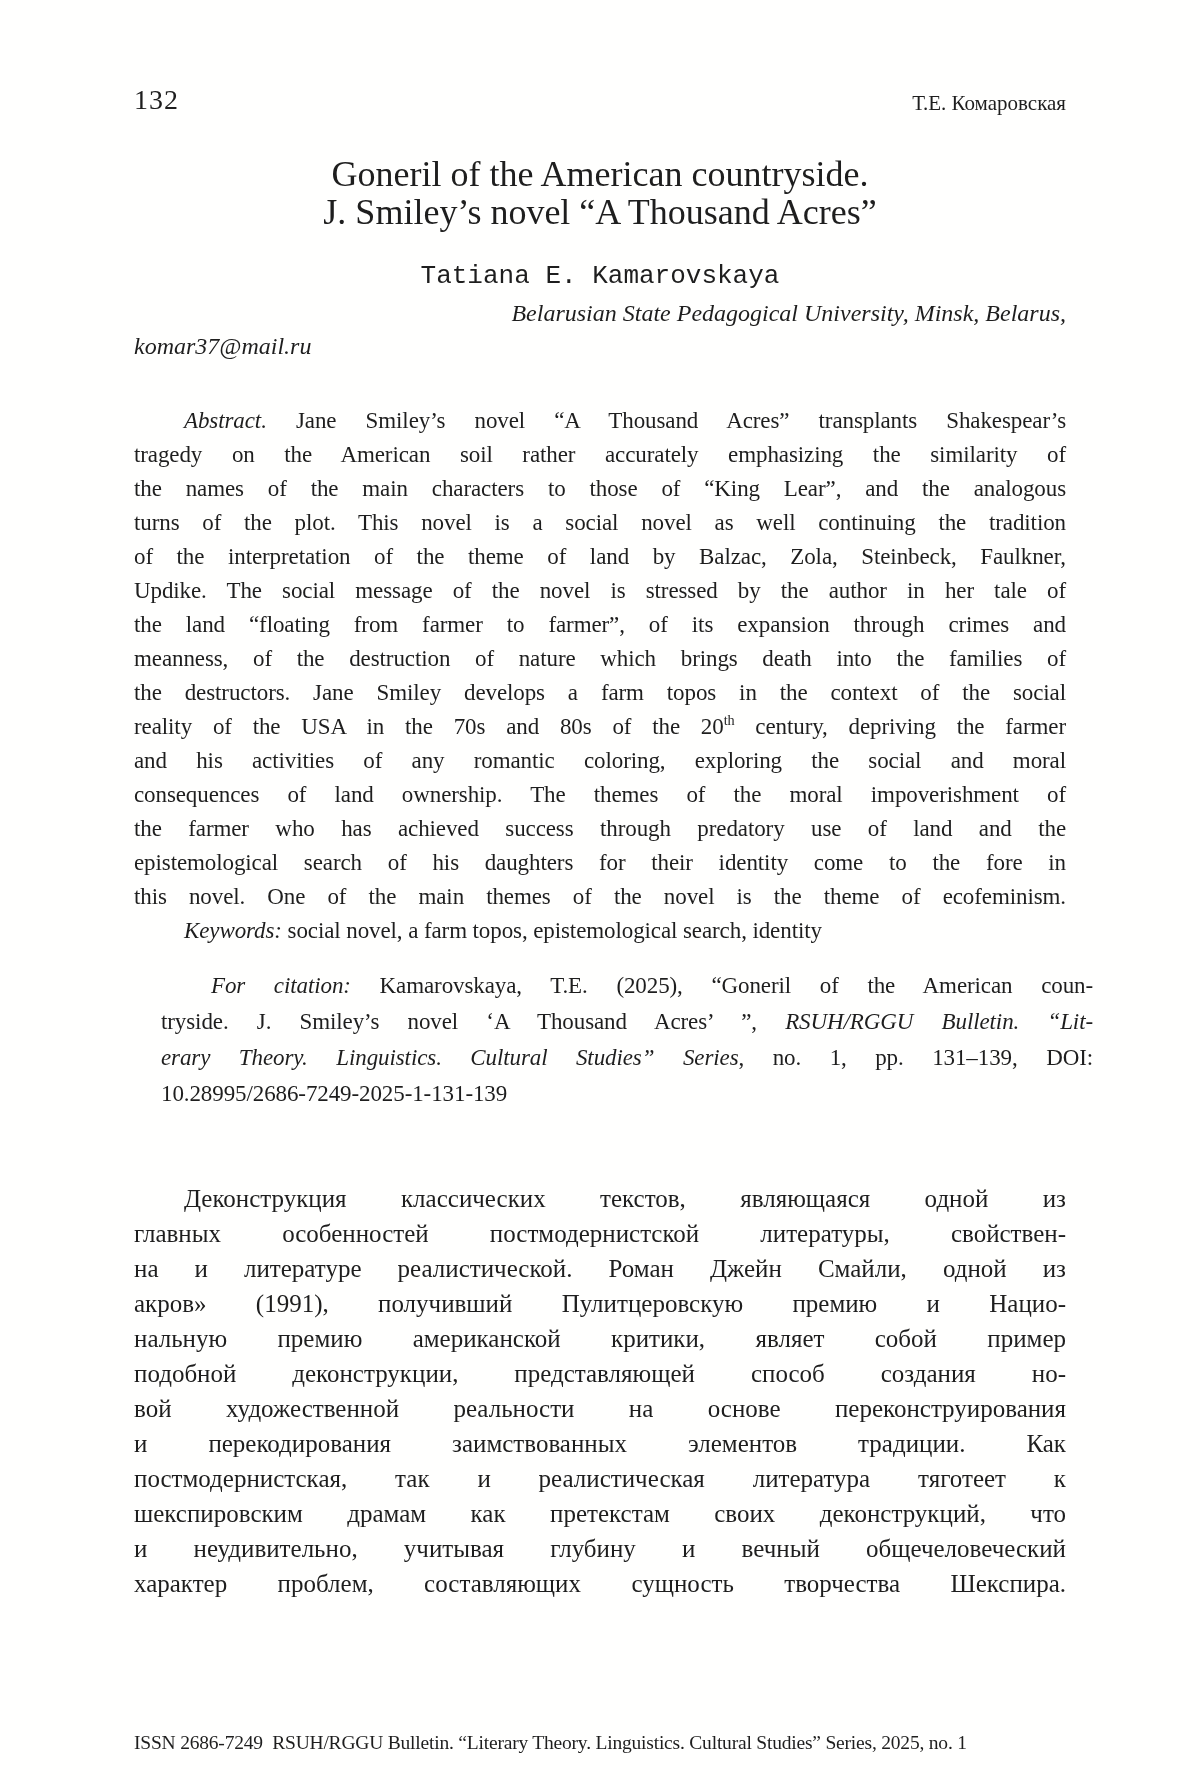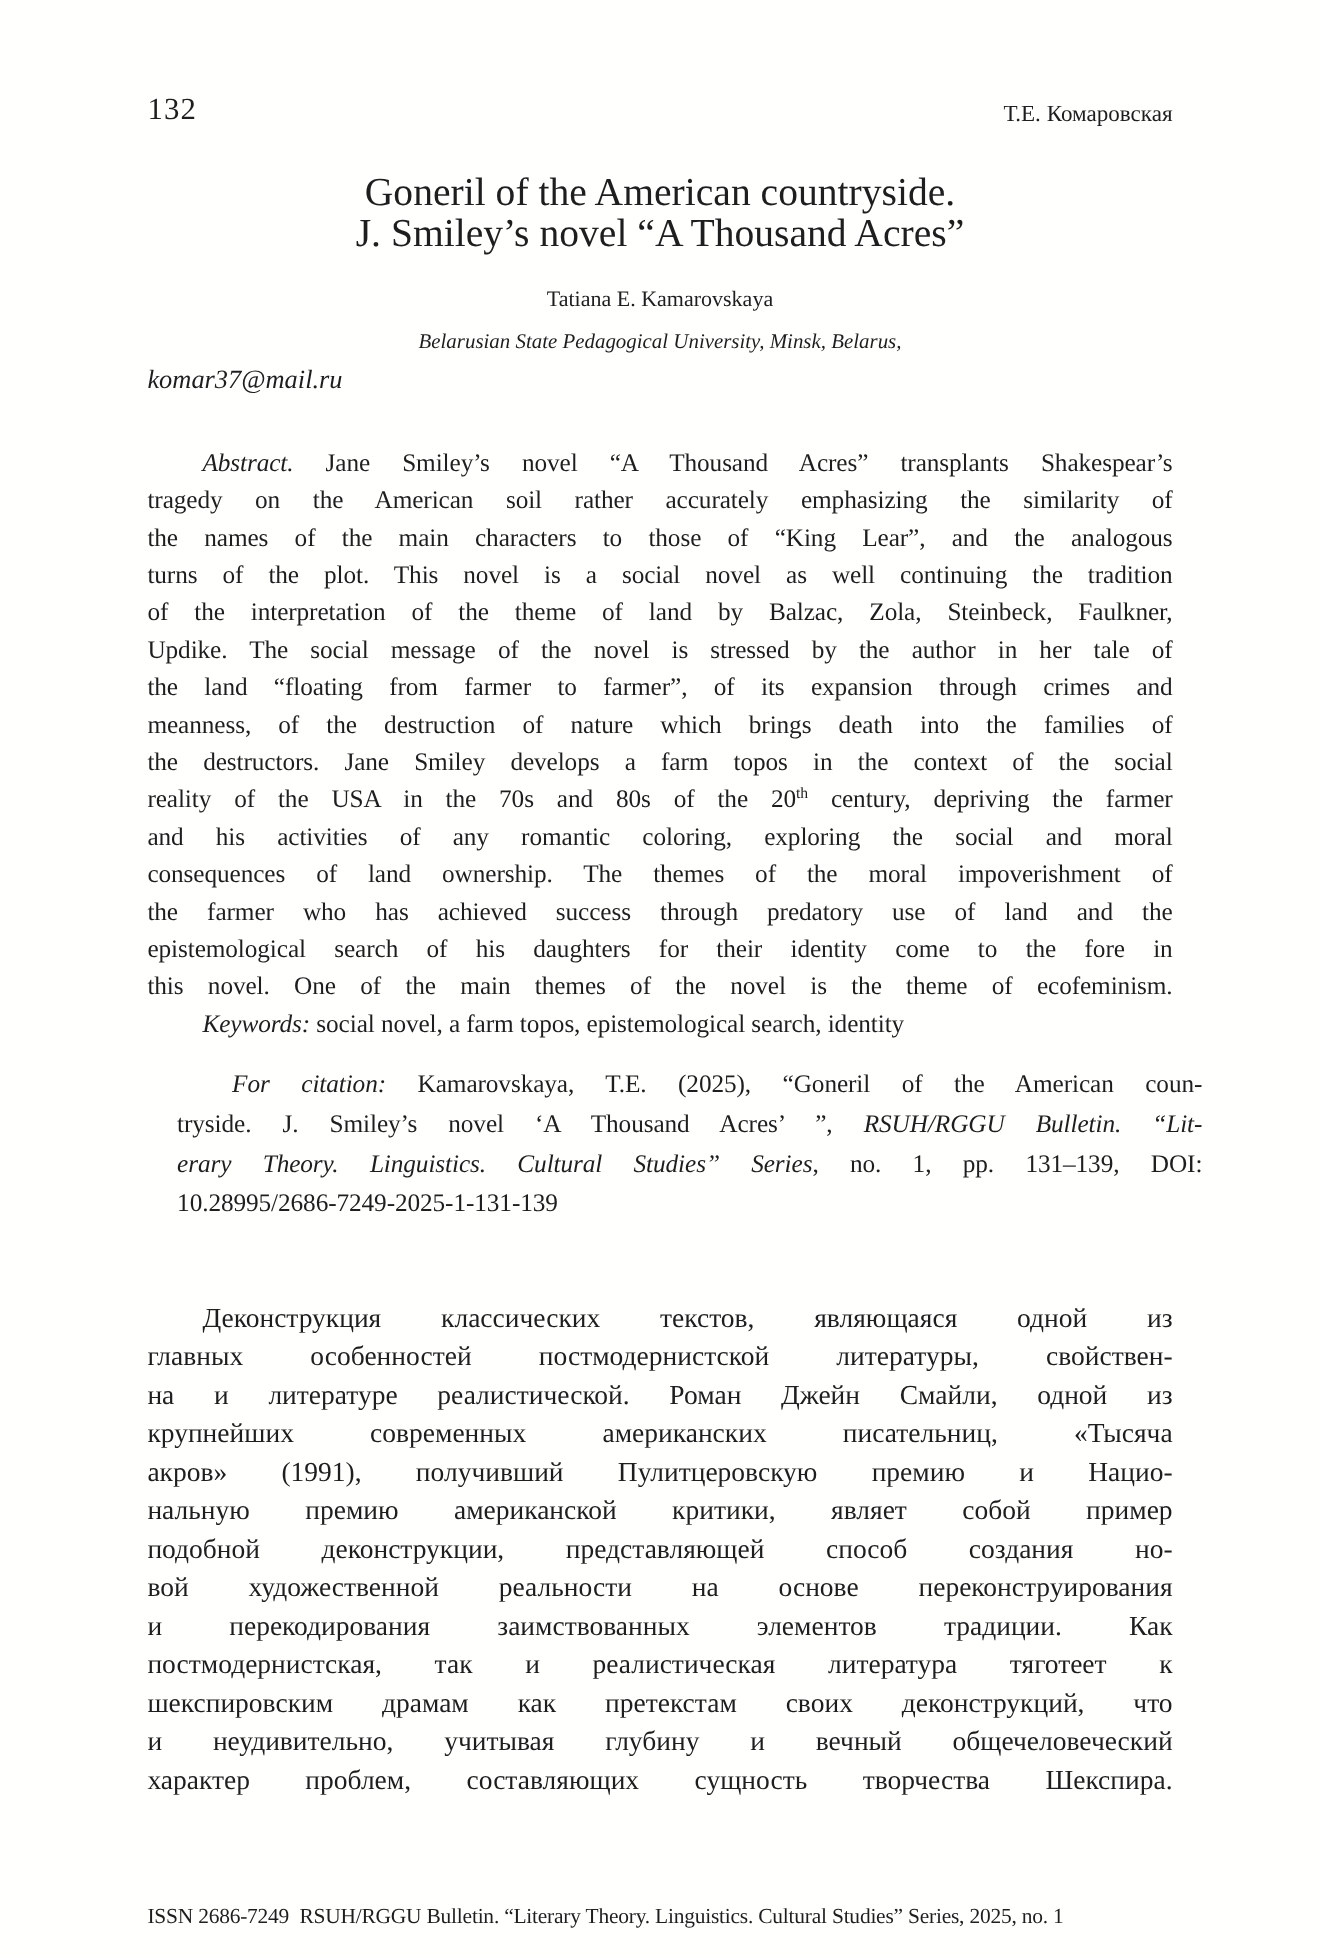--- a/index.html
+++ b/index.html
@@ -16,22 +16,22 @@
     font-family: "Liberation Serif", serif;
     overflow: hidden;
   }
   .abs { position: absolute; left: 134px; width: 932px; }
 
   .pagehead { top: 84px; height: 40px; }
   .pnum  { position: absolute; left: 0; top: 0; font-size: 28px; letter-spacing: 1px; }
   .rhead { position: absolute; right: 0; top: 7px; font-size: 21px; margin-left: 21px; }
 
   .title  { top: 155px; text-align: center; font-size: 36px; line-height: 38px; }
-  .author { top: 261px; text-align: center; font-size: 20px; }
-  .affil  { top: 300px; text-align: center; font-size: 19px; font-style: italic; }
+  .author { top: 261px; text-align: center; font-size: 26px; font-family: Liberation Mono, monospace; }
+  .affil  { top: 300px; text-align: right; font-size: 24px; font-style: italic; }
   .email  { top: 333px; text-align: left; font-size: 24px; font-style: italic; }
 
   .block .tline {
     text-align: justify;
     text-align-last: justify;
   }
   .block .tline.last { text-align-last: left; }
   .block .tline.ind  { text-indent: 50px; }
   .it  { font-style: italic; }
   sup  { font-size: 0.62em; line-height: 0; vertical-align: super; }
@@ -90,21 +90,20 @@
       <div class="tline ind"><span class="it">For citation:</span><span> Kamarovskaya, T.E. (2025), “Goneril of the American coun-</span></div>
       <div class="tline"><span>tryside. J. Smiley’s novel ‘A Thousand Acres’ ”, </span><span class="it">RSUH/RGGU Bulletin. “Lit-</span></div>
       <div class="tline"><span class="it">erary Theory. Linguistics. Cultural Studies” Series</span><span>, no. 1, pp. 131–139, DOI:</span></div>
       <div class="tline last"><span>10.28995/2686-7249-2025-1-131-139</span></div>
     </div>
 
   <div class="abs block russian">
       <div class="tline ind"><span>Деконструкция классических текстов, являющаяся одной из</span></div>
       <div class="tline"><span>главных особенностей постмодернистской литературы, свойствен-</span></div>
       <div class="tline"><span>на и литературе реалистической. Роман Джейн Смайли, одной из</span></div>
-      <div class="tline"><span>крупнейших современных американских писательниц, «Тысяча</span></div>
       <div class="tline"><span>акров» (1991), получивший Пулитцеровскую премию и Нацио-</span></div>
       <div class="tline"><span>нальную премию американской критики, являет собой пример</span></div>
       <div class="tline"><span>подобной деконструкции, представляющей способ создания но-</span></div>
       <div class="tline"><span>вой художественной реальности на основе переконструирования</span></div>
       <div class="tline"><span>и перекодирования заимствованных элементов традиции. Как</span></div>
       <div class="tline"><span>постмодернистская, так и реалистическая литература тяготеет к</span></div>
       <div class="tline"><span>шекспировским драмам как претекстам своих деконструкций, что</span></div>
       <div class="tline"><span>и неудивительно, учитывая глубину и вечный общечеловеческий</span></div>
       <div class="tline"><span>характер проблем, составляющих сущность творчества Шекспира.</span></div>
     </div>

